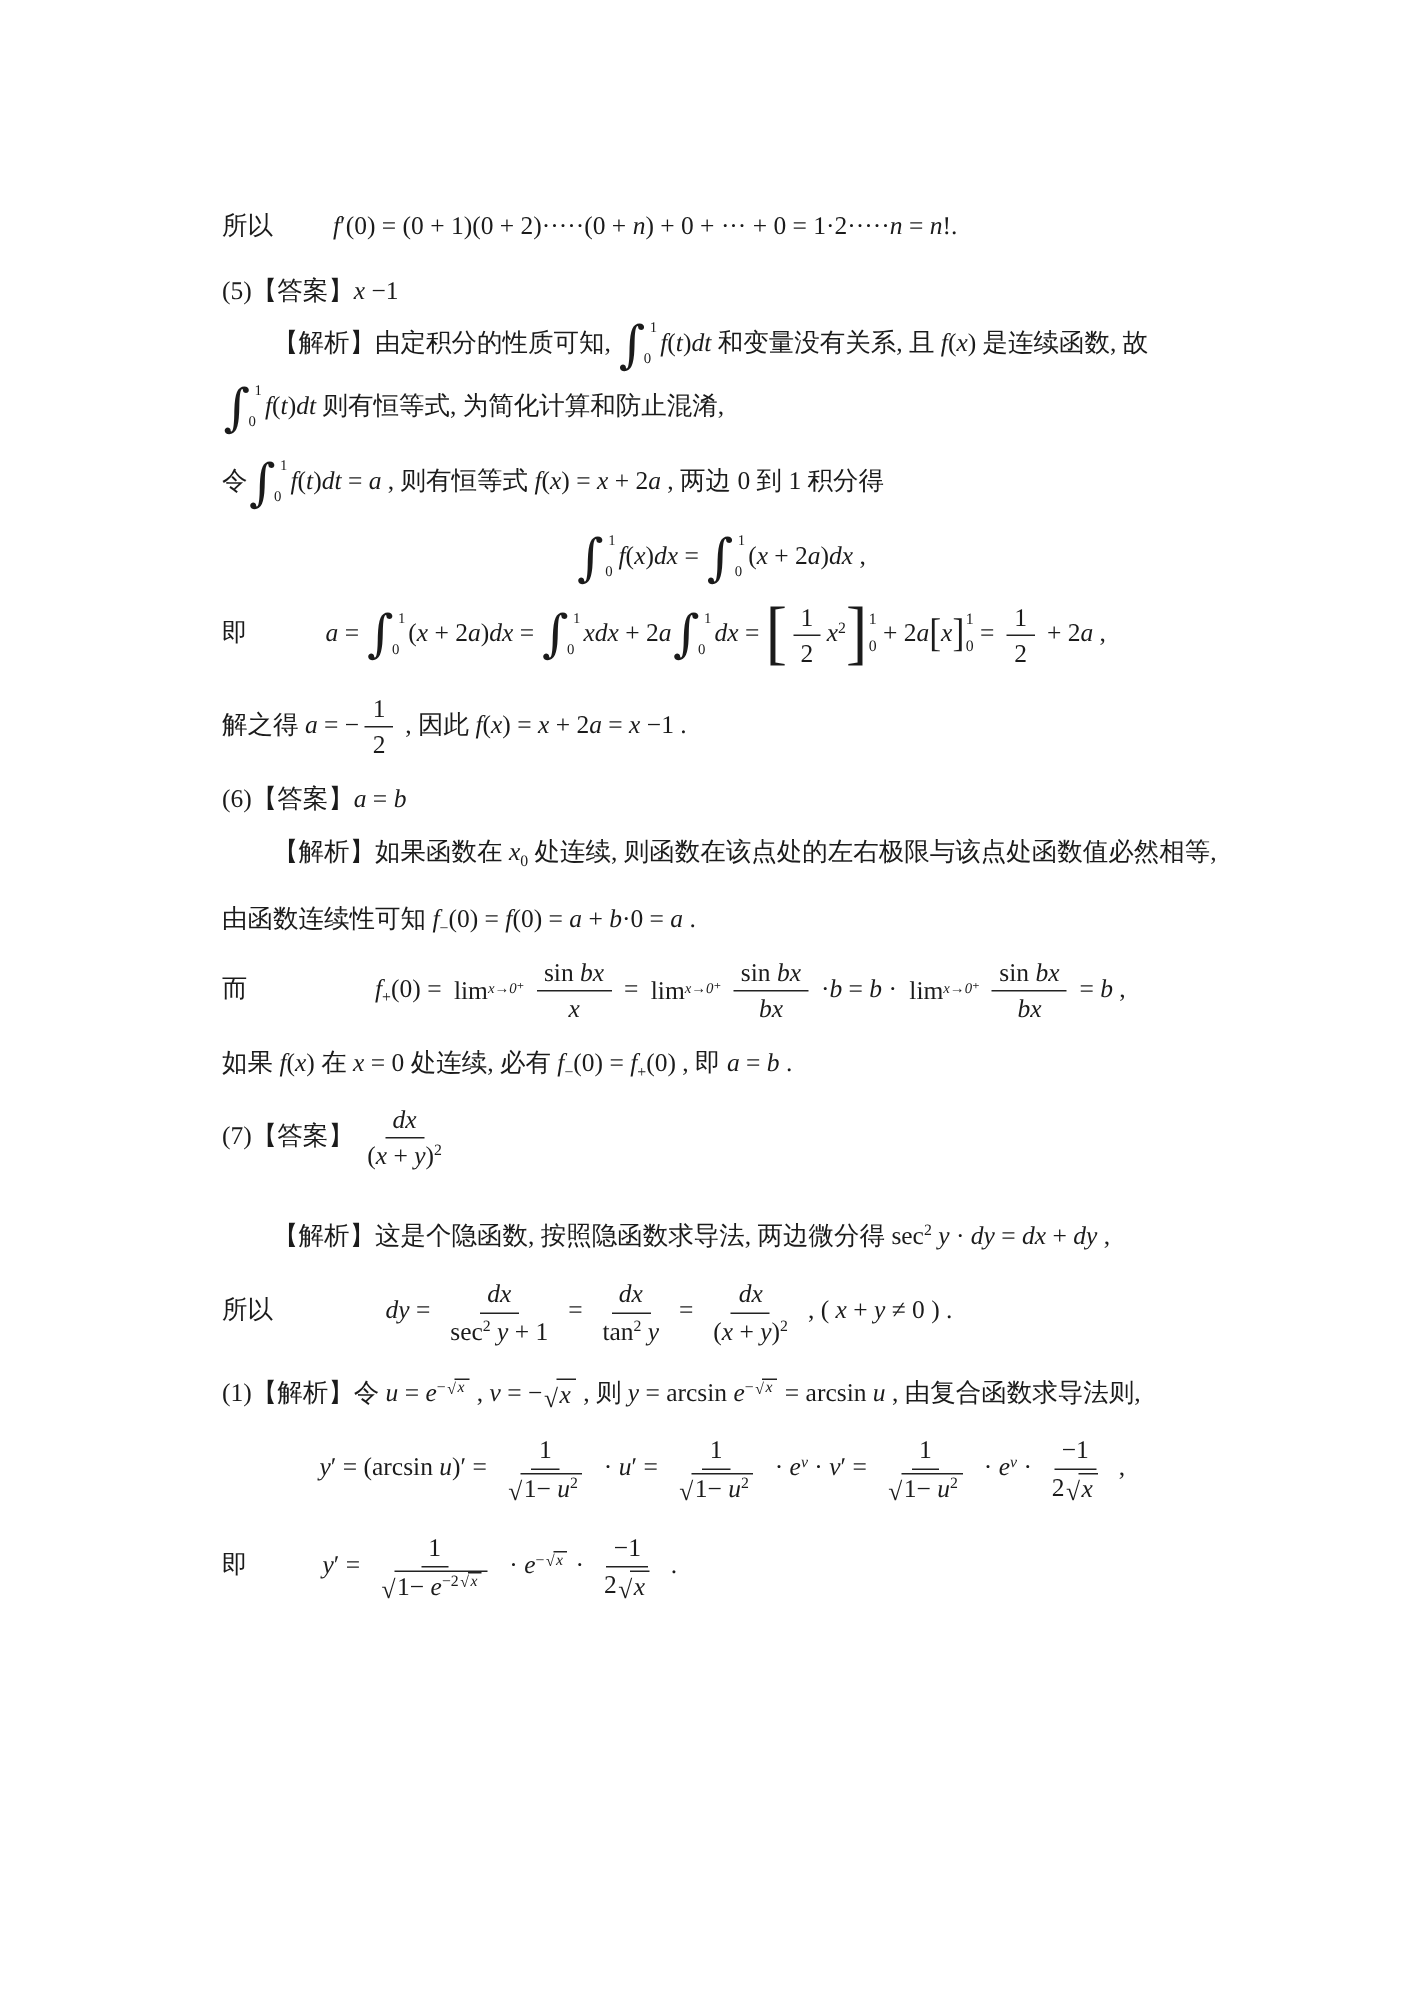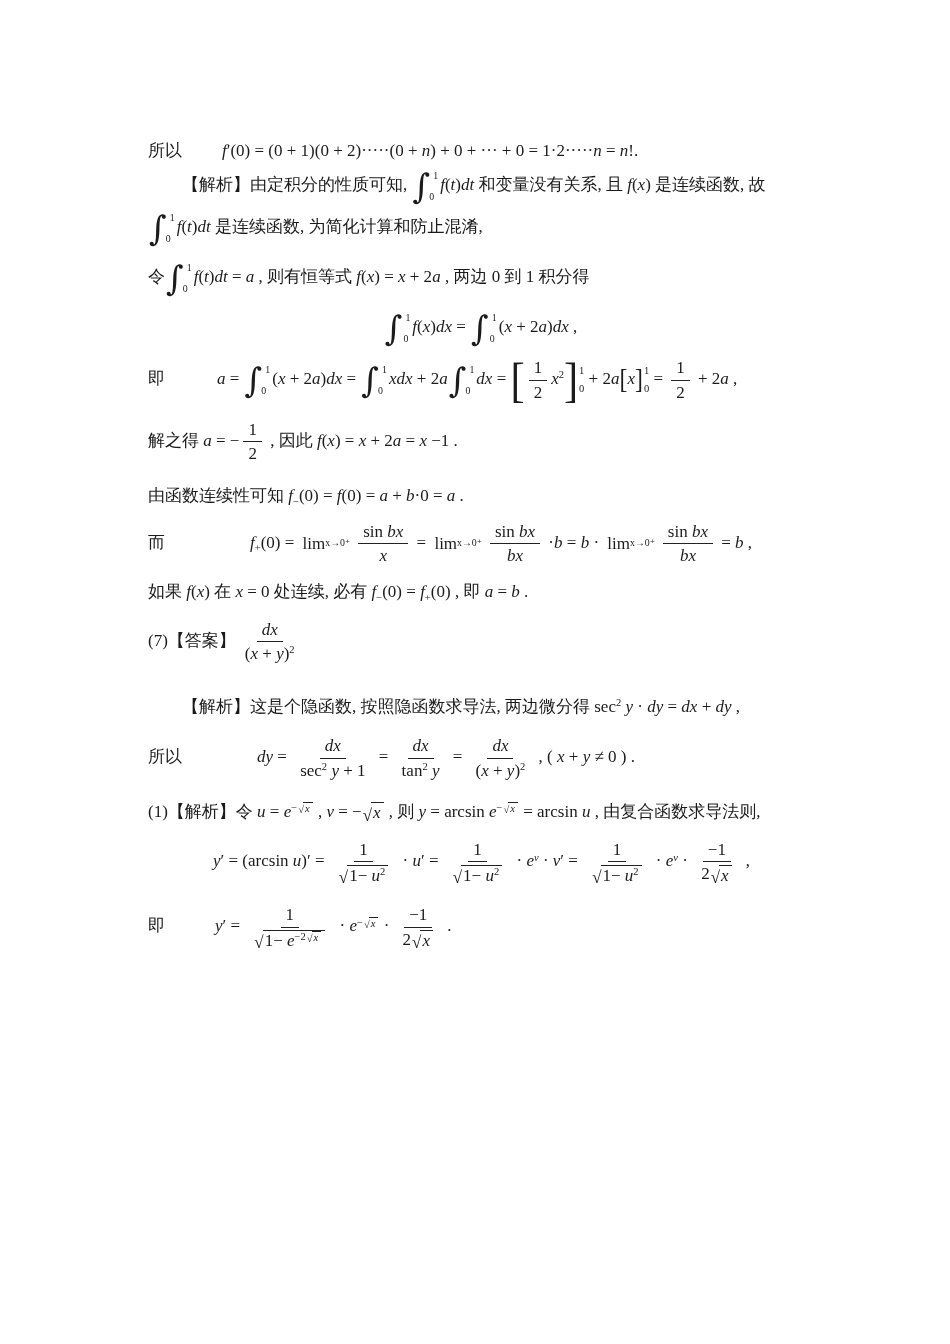--- a/index.html
+++ b/index.html
@@ -32,35 +32,38 @@
   .tk-int-g{font-size:200%;line-height:1;font-family:"DejaVu Serif","Liberation Serif",serif;}
   .tk-int-l{display:inline-flex;flex-direction:column;justify-content:space-between;
             font-size:58%;line-height:1;height:3.1em;margin-left:0px;}
   .tk-int-s{margin-left:3px;}
   .tk-int-b{margin-left:-1px;}
   .tk-sqrt{display:inline-flex;align-items:flex-end;vertical-align:middle;margin:0 1px;}
   .tk-rad{line-height:1;margin-right:-1px;}
   .tk-sqc{border-top:1.2px solid #222;padding:0 3px 0 2px;line-height:1.2;}
   .tk-lim{display:inline-flex;flex-direction:row;align-items:center;
           vertical-align:middle;line-height:1.05;margin:0 4px;}
-  .tk-limu{font-size:58%;margin-top:0;}
+  .tk-limu{font-size:58%;font-style:italic;margin-top:0;}
   .tk-big{display:inline-block;vertical-align:middle;line-height:0.9;
           transform:scaleY(1.12);font-weight:400;}
 </style>
 </head>
 <body>
 
 <div class="page" style="background: rgb(255, 255, 255); color: rgb(27, 27, 27);">
     <div class="line" style="margin-top: 0px;"><span class="tk-r">所以</span><span class="tk-sp" style="width: 40px;"></span><span class="tk-i">f</span><span class="tk-r">′(0) = (0 + 1)(0 + 2)·····(0 + </span><span class="tk-i">n</span><span class="tk-r">) + 0 + ··· + 0 = 1·2·····</span><span class="tk-i">n</span><span class="tk-r"> = </span><span class="tk-i">n</span><span class="tk-r">!.</span></div>
+    <div class="line" style="margin-top: 17px;"><span class="tk-r">(5)</span><span class="tk-r">【答案】</span><span class="tk-i">x</span><span class="tk-r"> −1</span></div>
     <div class="line" style="margin-top: 5px;"><span class="tk-sp" style="width: 34px;"></span><span class="tk-r">【解析】由定积分的性质可知, </span><span class="tk-int"><span class="tk-int-g">∫</span><span class="tk-int-l"><span class="tk-int-s">1</span><span class="tk-int-b">0</span></span></span><span class="tk-i">f</span><span class="tk-r">(</span><span class="tk-i">t</span><span class="tk-r">)</span><span class="tk-i">dt</span><span class="tk-r"> 和变量没有关系, 且 </span><span class="tk-i">f</span><span class="tk-r">(</span><span class="tk-i">x</span><span class="tk-r">)</span><span class="tk-r"> 是连续函数, 故</span></div>
-    <div class="line" style="margin-top: 8px;"><span class="tk-int"><span class="tk-int-g">∫</span><span class="tk-int-l"><span class="tk-int-s">1</span><span class="tk-int-b">0</span></span></span><span class="tk-i">f</span><span class="tk-r">(</span><span class="tk-i">t</span><span class="tk-r">)</span><span class="tk-i">dt</span><span class="tk-r"> 是连续函数, 为简化计算和防止混淆,</span></div>
+    <div class="line" style="margin-top: 8px;"><span class="tk-int"><span class="tk-int-g">∫</span><span class="tk-int-l"><span class="tk-int-s">1</span><span class="tk-int-b">0</span></span></span><span class="tk-i">f</span><span class="tk-r">(</span><span class="tk-i">t</span><span class="tk-r">)</span><span class="tk-i">dt</span><span class="tk-r"> 则有恒等式, 为简化计算和防止混淆,</span></div>
     <div class="line" style="margin-top: 16px;"><span class="tk-r">令</span><span class="tk-int"><span class="tk-int-g">∫</span><span class="tk-int-l"><span class="tk-int-s">1</span><span class="tk-int-b">0</span></span></span><span class="tk-i">f</span><span class="tk-r">(</span><span class="tk-i">t</span><span class="tk-r">)</span><span class="tk-i">dt</span><span class="tk-r"> = </span><span class="tk-i">a</span><span class="tk-r"> , 则有恒等式 </span><span class="tk-i">f</span><span class="tk-r">(</span><span class="tk-i">x</span><span class="tk-r">) = </span><span class="tk-i">x</span><span class="tk-r"> + 2</span><span class="tk-i">a</span><span class="tk-r"> , 两边 0 到 1 积分得</span></div>
     <div class="line center" style="margin-top: 16px;"><span class="tk-int"><span class="tk-int-g">∫</span><span class="tk-int-l"><span class="tk-int-s">1</span><span class="tk-int-b">0</span></span></span><span class="tk-i">f</span><span class="tk-r">(</span><span class="tk-i">x</span><span class="tk-r">)</span><span class="tk-i">dx</span><span class="tk-r"> = </span><span class="tk-int"><span class="tk-int-g">∫</span><span class="tk-int-l"><span class="tk-int-s">1</span><span class="tk-int-b">0</span></span></span><span class="tk-r">(</span><span class="tk-i">x</span><span class="tk-r"> + 2</span><span class="tk-i">a</span><span class="tk-r">)</span><span class="tk-i">dx</span><span class="tk-r"> ,</span></div>
     <div class="line" style="margin-top: 12px;"><span class="tk-r">即</span><span class="tk-sp" style="width: 52px;"></span><span class="tk-i">a</span><span class="tk-r"> = </span><span class="tk-int"><span class="tk-int-g">∫</span><span class="tk-int-l"><span class="tk-int-s">1</span><span class="tk-int-b">0</span></span></span><span class="tk-r">(</span><span class="tk-i">x</span><span class="tk-r"> + 2</span><span class="tk-i">a</span><span class="tk-r">)</span><span class="tk-i">dx</span><span class="tk-r"> = </span><span class="tk-int"><span class="tk-int-g">∫</span><span class="tk-int-l"><span class="tk-int-s">1</span><span class="tk-int-b">0</span></span></span><span class="tk-i">xdx</span><span class="tk-r"> + 2</span><span class="tk-i">a</span><span class="tk-int"><span class="tk-int-g">∫</span><span class="tk-int-l"><span class="tk-int-s">1</span><span class="tk-int-b">0</span></span></span><span class="tk-i">dx</span><span class="tk-r"> = </span><span class="tk-big" style="font-size: 2.5em;">[</span><span class="tk-frac"><span class="tk-num"><span class="tk-r">1</span></span><span class="tk-den"><span class="tk-r">2</span></span></span><span class="tk-i">x</span><span class="tk-sup"><span class="tk-r">2</span></span><span class="tk-big" style="font-size: 2.5em;">]</span><span class="tk-ss"><span class="tk-ss-t"><span class="tk-r">1</span></span><span class="tk-ss-b"><span class="tk-r">0</span></span></span><span class="tk-r"> + 2</span><span class="tk-i">a</span><span class="tk-big" style="font-size: 1.4em;">[</span><span class="tk-i">x</span><span class="tk-big" style="font-size: 1.4em;">]</span><span class="tk-ss"><span class="tk-ss-t"><span class="tk-r">1</span></span><span class="tk-ss-b"><span class="tk-r">0</span></span></span><span class="tk-r"> = </span><span class="tk-frac"><span class="tk-num"><span class="tk-r">1</span></span><span class="tk-den"><span class="tk-r">2</span></span></span><span class="tk-r"> + 2</span><span class="tk-i">a</span><span class="tk-r"> ,</span></div>
     <div class="line" style="margin-top: 16px;"><span class="tk-r">解之得 </span><span class="tk-i">a</span><span class="tk-r"> = −</span><span class="tk-frac"><span class="tk-num"><span class="tk-r">1</span></span><span class="tk-den"><span class="tk-r">2</span></span></span><span class="tk-r"> , 因此 </span><span class="tk-i">f</span><span class="tk-r">(</span><span class="tk-i">x</span><span class="tk-r">) = </span><span class="tk-i">x</span><span class="tk-r"> + 2</span><span class="tk-i">a</span><span class="tk-r"> = </span><span class="tk-i">x</span><span class="tk-r"> −1 .</span></div>
+    <div class="line" style="margin-top: 12px;"><span class="tk-r">(6)</span><span class="tk-r">【答案】</span><span class="tk-i">a</span><span class="tk-r"> = </span><span class="tk-i">b</span></div>
+    <div class="line" style="margin-top: 9px;"><span class="tk-sp" style="width: 34px;"></span><span class="tk-r">【解析】如果函数在 </span><span class="tk-i">x</span><span class="tk-sub"><span class="tk-r">0</span></span><span class="tk-r"> 处连续, 则函数在该点处的左右极限与该点处函数值必然相等,</span></div>
     <div class="line" style="margin-top: 19px;"><span class="tk-r">由函数连续性可知 </span><span class="tk-i">f</span><span class="tk-sub"><span class="tk-r">−</span></span><span class="tk-r">(0) = </span><span class="tk-i">f</span><span class="tk-r">(0) = </span><span class="tk-i">a</span><span class="tk-r"> + </span><span class="tk-i">b</span><span class="tk-r">·0 = </span><span class="tk-i">a</span><span class="tk-r"> .</span></div>
     <div class="line" style="margin-top: 11px;"><span class="tk-r">而</span><span class="tk-sp" style="width: 85px;"></span><span class="tk-i">f</span><span class="tk-sub"><span class="tk-r">+</span></span><span class="tk-r">(0) = </span><span class="tk-lim"><span class="tk-limw">lim</span><span class="tk-limu">x→0⁺</span></span><span class="tk-frac"><span class="tk-num"><span class="tk-r">sin </span><span class="tk-i">bx</span></span><span class="tk-den"><span class="tk-i">x</span></span></span><span class="tk-r"> = </span><span class="tk-lim"><span class="tk-limw">lim</span><span class="tk-limu">x→0⁺</span></span><span class="tk-frac"><span class="tk-num"><span class="tk-r">sin </span><span class="tk-i">bx</span></span><span class="tk-den"><span class="tk-i">bx</span></span></span><span class="tk-r"> ·</span><span class="tk-i">b</span><span class="tk-r"> = </span><span class="tk-i">b</span><span class="tk-r"> · </span><span class="tk-lim"><span class="tk-limw">lim</span><span class="tk-limu">x→0⁺</span></span><span class="tk-frac"><span class="tk-num"><span class="tk-r">sin </span><span class="tk-i">bx</span></span><span class="tk-den"><span class="tk-i">bx</span></span></span><span class="tk-r"> = </span><span class="tk-i">b</span><span class="tk-r"> ,</span></div>
     <div class="line" style="margin-top: 13px;"><span class="tk-r">如果 </span><span class="tk-i">f</span><span class="tk-r">(</span><span class="tk-i">x</span><span class="tk-r">) 在 </span><span class="tk-i">x</span><span class="tk-r"> = 0 处连续, 必有 </span><span class="tk-i">f</span><span class="tk-sub"><span class="tk-r">−</span></span><span class="tk-r">(0) = </span><span class="tk-i">f</span><span class="tk-sub"><span class="tk-r">+</span></span><span class="tk-r">(0) , 即 </span><span class="tk-i">a</span><span class="tk-r"> = </span><span class="tk-i">b</span><span class="tk-r"> .</span></div>
     <div class="line" style="margin-top: 13px;"><span class="tk-r">(7)</span><span class="tk-r">【答案】</span><span class="tk-frac"><span class="tk-num"><span class="tk-i">dx</span></span><span class="tk-den"><span class="tk-r">(</span><span class="tk-i">x</span><span class="tk-r"> + </span><span class="tk-i">y</span><span class="tk-r">)</span><span class="tk-sup"><span class="tk-r">2</span></span></span></span></div>
     <div class="line" style="margin-top: 30px;"><span class="tk-sp" style="width: 34px;"></span><span class="tk-r">【解析】这是个隐函数, 按照隐函数求导法, 两边微分得 sec</span><span class="tk-sup"><span class="tk-r">2</span></span><span class="tk-i"> y</span><span class="tk-r"> · </span><span class="tk-i">dy</span><span class="tk-r"> = </span><span class="tk-i">dx</span><span class="tk-r"> + </span><span class="tk-i">dy</span><span class="tk-r"> ,</span></div>
     <div class="line" style="margin-top: 15px;"><span class="tk-r">所以</span><span class="tk-sp" style="width: 75px;"></span><span class="tk-i">dy</span><span class="tk-r"> = </span><span class="tk-frac"><span class="tk-num"><span class="tk-i">dx</span></span><span class="tk-den"><span class="tk-r">sec</span><span class="tk-sup"><span class="tk-r">2</span></span><span class="tk-i"> y</span><span class="tk-r"> + 1</span></span></span><span class="tk-r"> = </span><span class="tk-frac"><span class="tk-num"><span class="tk-i">dx</span></span><span class="tk-den"><span class="tk-r">tan</span><span class="tk-sup"><span class="tk-r">2</span></span><span class="tk-i"> y</span></span></span><span class="tk-r"> = </span><span class="tk-frac"><span class="tk-num"><span class="tk-i">dx</span></span><span class="tk-den"><span class="tk-r">(</span><span class="tk-i">x</span><span class="tk-r"> + </span><span class="tk-i">y</span><span class="tk-r">)</span><span class="tk-sup"><span class="tk-r">2</span></span></span></span><span class="tk-r"> , ( </span><span class="tk-i">x</span><span class="tk-r"> + </span><span class="tk-i">y</span><span class="tk-r"> ≠ 0 ) .</span></div>
     <div class="line" style="margin-top: 18px;"><span class="tk-r">(1)</span><span class="tk-r">【解析】令 </span><span class="tk-i">u</span><span class="tk-r"> = </span><span class="tk-i">e</span><span class="tk-sup"><span class="tk-r">−</span><span class="tk-sqrt"><span class="tk-rad">√</span><span class="tk-sqc"><span class="tk-i">x</span></span></span></span><span class="tk-r"> , </span><span class="tk-i">v</span><span class="tk-r"> = −</span><span class="tk-sqrt"><span class="tk-rad">√</span><span class="tk-sqc"><span class="tk-i">x</span></span></span><span class="tk-r"> , 则 </span><span class="tk-i">y</span><span class="tk-r"> = arcsin </span><span class="tk-i">e</span><span class="tk-sup"><span class="tk-r">−</span><span class="tk-sqrt"><span class="tk-rad">√</span><span class="tk-sqc"><span class="tk-i">x</span></span></span></span><span class="tk-r"> = arcsin </span><span class="tk-i">u</span><span class="tk-r"> , 由复合函数求导法则,</span></div>
     <div class="line" style="margin-top: 14px;"><span class="tk-sp" style="width: 65px;"></span><span class="tk-i">y</span><span class="tk-r">′ = (arcsin </span><span class="tk-i">u</span><span class="tk-r">)′ = </span><span class="tk-frac"><span class="tk-num"><span class="tk-r">1</span></span><span class="tk-den"><span class="tk-sqrt"><span class="tk-rad">√</span><span class="tk-sqc"><span class="tk-r">1− </span><span class="tk-i">u</span><span class="tk-sup"><span class="tk-r">2</span></span></span></span></span></span><span class="tk-r"> · </span><span class="tk-i">u</span><span class="tk-r">′ = </span><span class="tk-frac"><span class="tk-num"><span class="tk-r">1</span></span><span class="tk-den"><span class="tk-sqrt"><span class="tk-rad">√</span><span class="tk-sqc"><span class="tk-r">1− </span><span class="tk-i">u</span><span class="tk-sup"><span class="tk-r">2</span></span></span></span></span></span><span class="tk-r"> · </span><span class="tk-i">e</span><span class="tk-sup"><span class="tk-i">v</span></span><span class="tk-r"> · </span><span class="tk-i">v</span><span class="tk-r">′ = </span><span class="tk-frac"><span class="tk-num"><span class="tk-r">1</span></span><span class="tk-den"><span class="tk-sqrt"><span class="tk-rad">√</span><span class="tk-sqc"><span class="tk-r">1− </span><span class="tk-i">u</span><span class="tk-sup"><span class="tk-r">2</span></span></span></span></span></span><span class="tk-r"> · </span><span class="tk-i">e</span><span class="tk-sup"><span class="tk-i">v</span></span><span class="tk-r"> · </span><span class="tk-frac"><span class="tk-num"><span class="tk-r">−1</span></span><span class="tk-den"><span class="tk-r">2</span><span class="tk-sqrt"><span class="tk-rad">√</span><span class="tk-sqc"><span class="tk-i">x</span></span></span></span></span><span class="tk-r"> ,</span></div>
     <div class="line" style="margin-top: 18px;"><span class="tk-r">即</span><span class="tk-sp" style="width: 50px;"></span><span class="tk-i">y</span><span class="tk-r">′ = </span><span class="tk-frac"><span class="tk-num"><span class="tk-r">1</span></span><span class="tk-den"><span class="tk-sqrt"><span class="tk-rad">√</span><span class="tk-sqc"><span class="tk-r">1− </span><span class="tk-i">e</span><span class="tk-sup"><span class="tk-r">−2</span><span class="tk-sqrt"><span class="tk-rad">√</span><span class="tk-sqc"><span class="tk-i">x</span></span></span></span></span></span></span></span><span class="tk-r"> · </span><span class="tk-i">e</span><span class="tk-sup"><span class="tk-r">−</span><span class="tk-sqrt"><span class="tk-rad">√</span><span class="tk-sqc"><span class="tk-i">x</span></span></span></span><span class="tk-r"> · </span><span class="tk-frac"><span class="tk-num"><span class="tk-r">−1</span></span><span class="tk-den"><span class="tk-r">2</span><span class="tk-sqrt"><span class="tk-rad">√</span><span class="tk-sqc"><span class="tk-i">x</span></span></span></span></span><span class="tk-r"> .</span></div>
   </div>

